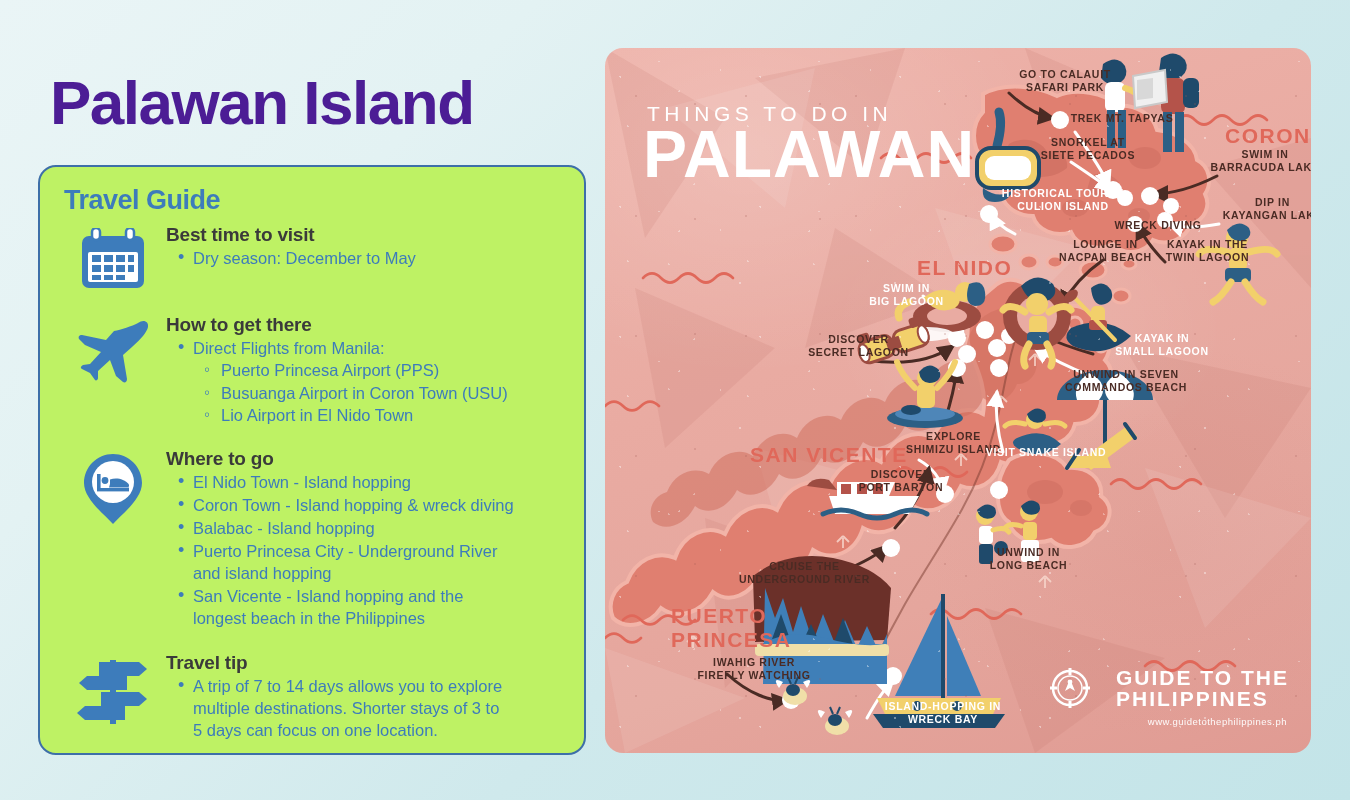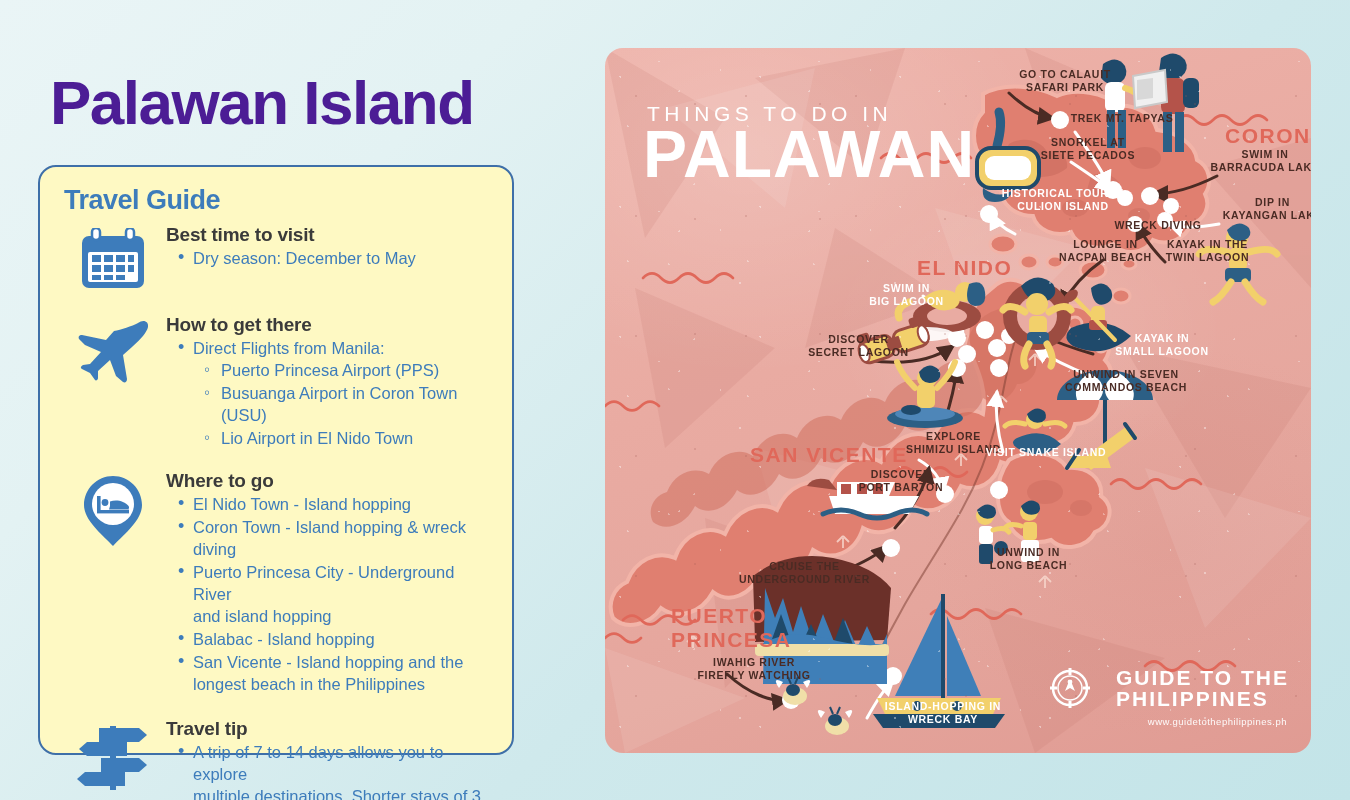--- a/index.html
+++ b/index.html
@@ -14,22 +14,22 @@
   
   #left-column{
     position:absolute; left:0; top:0; width:600px; height:800px;
   }
   #page-title{
     position:absolute; left:50px; top:72px;
     font-size:62px; font-weight:bold; color:#4c1d95;
     letter-spacing:-1.5px; line-height:1;
   }
   #guide-card{
-    position:absolute; left:38px; top:165px; width:476px; height:590px;
-    background:#fef9c3; border:2px solid #3e6fa8; border-radius:18px;
+    position:absolute; left:38px; top:165px; width:548px; height:590px;
+    background:#bef264; border:2px solid #3e6fa8; border-radius:18px;
     padding:18px 20px 10px 20px;
   }
   #card-title{
     font-size:27px; font-weight:bold; color:#3d7cbb;
     letter-spacing:-0.5px; margin-bottom:4px; margin-left:4px;
   }
   .section{ display:flex; align-items:flex-start; margin-top:6px; }
   .icon-cell{
     width:106px; min-width:106px; display:flex;
     justify-content:center; padding-top:6px;
@@ -199,25 +199,25 @@
             <path d="M28 32 h12 c4 0 7 1.5 7 4 v-0.4 h-20 z"></path>
             <path d="M28 27.5 c6 -2 14 -1 19 5 v2 h-19 z"></path>
           </g>
         </svg>
       </div>
       <div class="text-cell">
         <div class="sec-heading">Where to go</div>
         <ul class="lvl1">
           <li>El Nido Town - Island hopping</li>
           <li>Coron Town - Island hopping &amp; wreck diving</li>
+          <li>Balabac - Island hopping</li>
           <li>
             <span>Puerto Princesa City - Underground River</span>
             <div>and island hopping</div>
           </li>
-          <li>Balabac - Island hopping</li>
           <li>
             <span>San Vicente - Island hopping and the</span>
             <div>longest beach in the Philippines</div>
           </li>
         </ul>
       </div>
     </div>
 
     <div class="section" style="margin-top:20px;">
       <div class="icon-cell">

